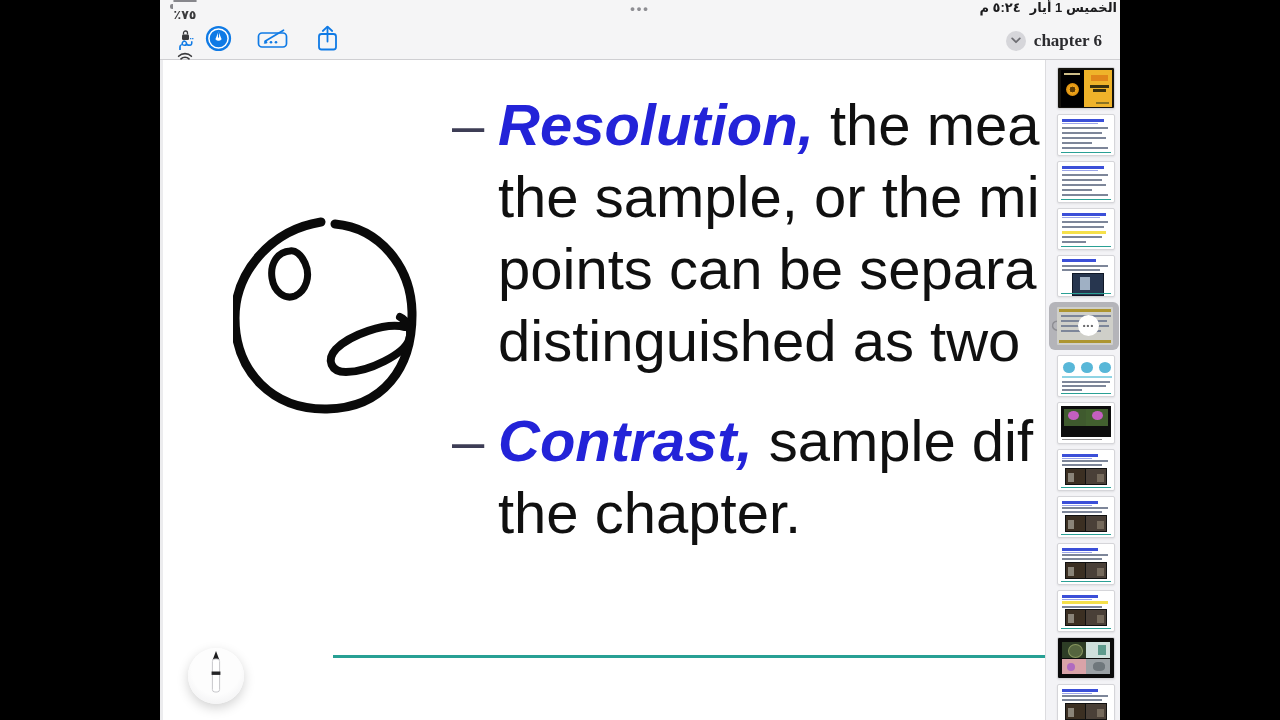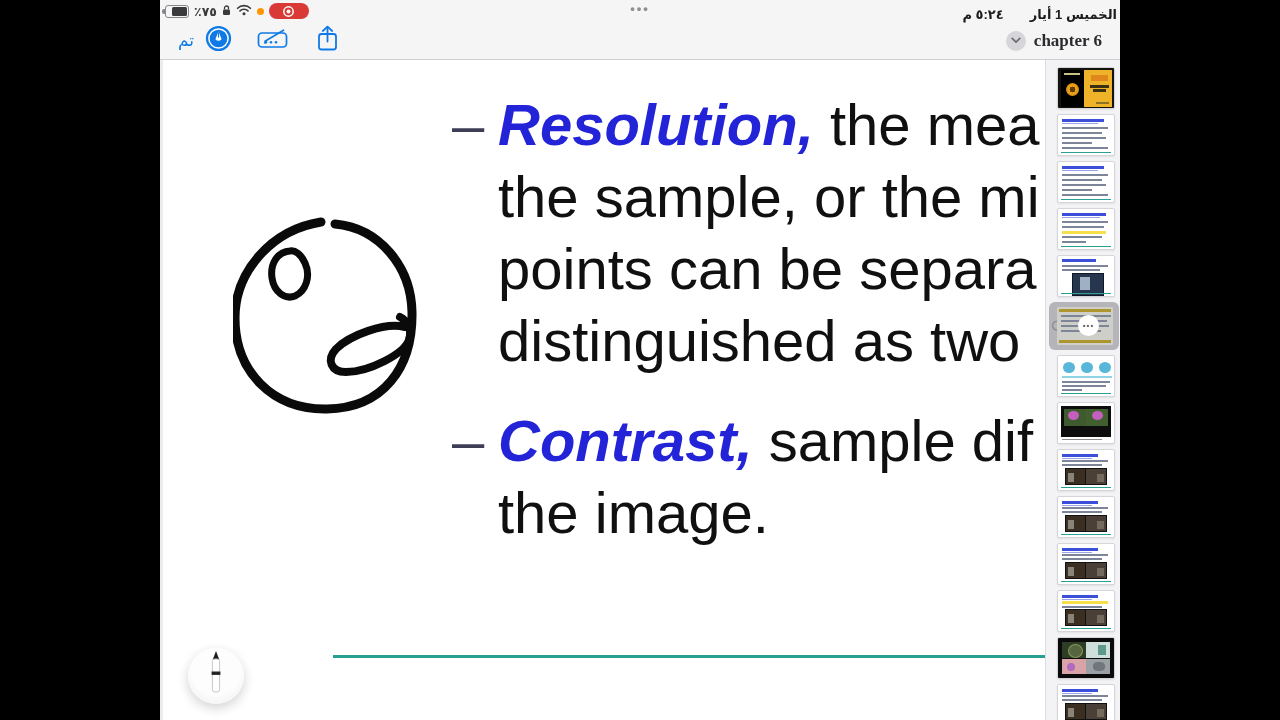--- a/index.html
+++ b/index.html
@@ -4,30 +4,30 @@
 <style>
   html,body{margin:0;padding:0;width:1280px;height:720px;background:#000;overflow:hidden;
             font-family:"Liberation Sans","DejaVu Sans",sans-serif;}
   .letterbox{position:absolute;top:0;height:720px;background:#000;}
   .screen{position:absolute;left:160px;top:0;width:960px;height:720px;background:#fff;overflow:hidden;}
 
   
   .topbar{position:absolute;left:0;top:0;width:960px;height:60px;background:#f5f5f6;
           border-bottom:1px solid #cfcfd2;box-sizing:border-box;}
   .statusbar{position:absolute;left:0;top:0;width:960px;height:22px;}
-  .sb-left{position:absolute;left:5px;top:0;height:22px;display:flex;align-items:center;gap:5px;}
+  .sb-left{position:absolute;left:5px;top:0;height:22px;display:flex;align-items:center;gap:5px;flex-direction:column;}
   .battery{position:relative;width:22px;height:11px;border:1px solid #87878c;border-radius:3px;}
   .battery .fill{position:absolute;right:1px;top:1px;bottom:1px;width:15px;background:#3a3a3c;border-radius:1.5px;}
   .battery .nub{position:absolute;left:-4px;top:3px;width:2.5px;height:5px;background:#87878c;border-radius:2px 0 0 2px;}
   .sb-text{font-size:12.5px;font-weight:700;color:#3a3a3c;}
   .mic-dot{width:7px;height:7px;border-radius:50%;background:#ff9500;}
   .rec-pill{width:40px;height:16px;border-radius:9px;background:#d93a35;display:flex;align-items:center;justify-content:center;}
   .sb-center{position:absolute;left:50%;top:1px;transform:translateX(-50%);color:#8e8e93;
              font-size:13px;letter-spacing:2px;font-weight:700;}
-  .sb-right{position:absolute;right:3px;top:0;height:22px;display:flex;align-items:flex-end;gap:26px;
+  .sb-right{position:absolute;right:3px;top:0;height:22px;display:flex;align-items:flex-start;gap:9px;
             font-size:13px;font-weight:600;color:#1c1c1e;margin-left:24px;}
   .toolrow{position:absolute;left:0;top:22px;width:960px;height:37px;}
   .tools-left{position:absolute;left:18px;top:0;height:37px;display:flex;align-items:center;}
   .done{color:#0f7ae5;font-size:17px;}
   .tool-gap1{margin-left:11px;} .tool-gap2{margin-left:25px;}
   .tools-right{position:absolute;right:18px;top:0;height:37px;display:flex;align-items:center;gap:8px;}
   .chev-circle{width:20px;height:20px;border-radius:50%;background:#d6d6da;display:flex;align-items:center;justify-content:center;}
   .doc-title{font-size:17px;font-weight:700;color:#2b2b2e;font-family:Liberation Serif, serif;}
 
   
@@ -152,21 +152,21 @@
 
     <div class="para para1">
       <div class="line l-first"><span class="bullet">–</span><span class="kw">Resolution,</span><span> the mea</span></div>
       <div class="line l-cont"><span>the sample, or the mi</span></div>
       <div class="line l-cont"><span>points can be separa</span></div>
       <div class="line l-cont"><span>distinguished as two</span></div>
     </div>
 
     <div class="para para2">
       <div class="line l-first"><span class="bullet">–</span><span class="kw">Contrast,</span><span> sample dif</span></div>
-      <div class="line l-cont"><span>the image.</span></div>
+      <div class="line l-cont"><span>the chapter.</span></div>
     </div>
 
     <svg class="doodle" width="190" height="200" viewBox="0 0 190 200">
       <path d="M 88 8 C 38 16, 2 58, 2 104 C 2 158, 40 196, 94 195 C 150 194, 180 154, 179 98 C 178 52, 146 14, 102 10" fill="none" stroke="#0a0a0a" stroke-width="9" stroke-linecap="round"></path>
       <path d="M 57 37 C 44 38, 37 50, 39 64 C 41 78, 52 86, 62 82 C 73 77, 78 62, 72 49 C 68 40, 62 36, 57 37 Z" fill="none" stroke="#0a0a0a" stroke-width="7" stroke-linecap="round"></path>
       <path d="M 167 103 C 173 106, 180 115, 176 126 C 171 140, 136 158, 113 158 C 98 158, 93 146, 103 135 C 117 121, 152 108, 172 113" fill="none" stroke="#0a0a0a" stroke-width="8" stroke-linecap="round"></path>
     </svg>
 
     <div class="teal-line"></div>
 

